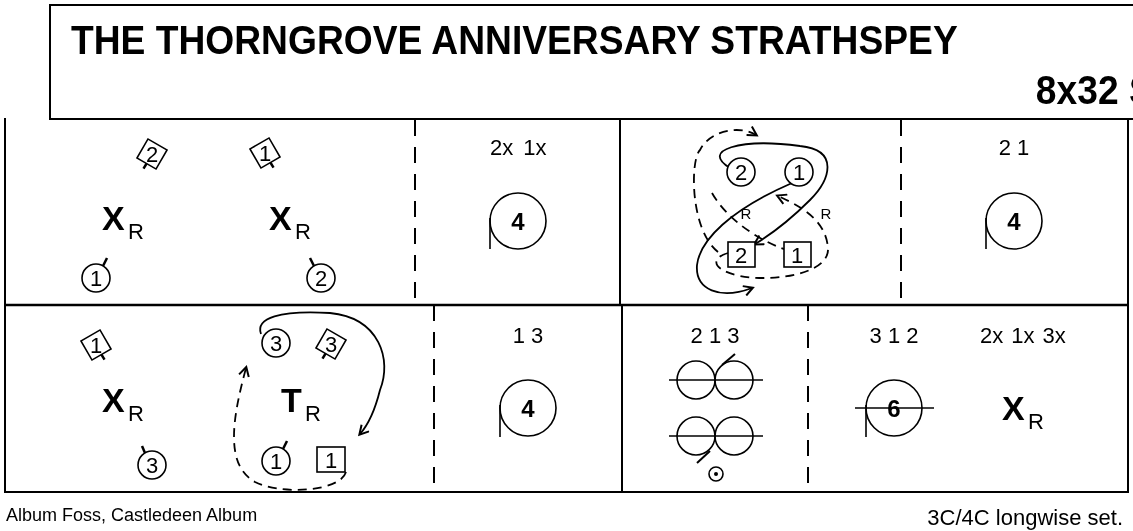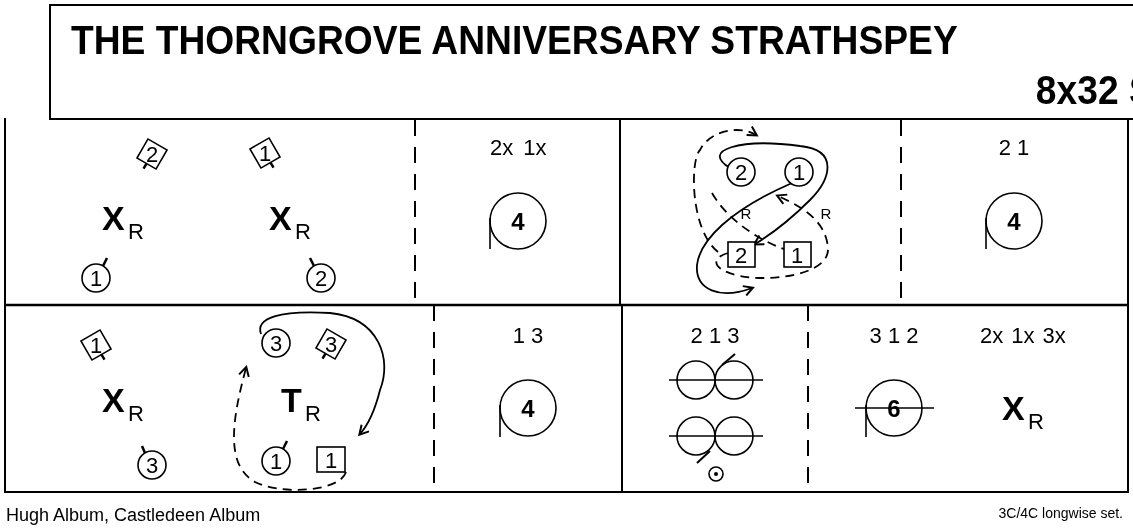--- a/index.html
+++ b/index.html
@@ -8,21 +8,21 @@
   .title-box { position:absolute; left:4px; top:4px; width:1121px; height:112px;
                border:2px solid #000; box-sizing:content-box;margin-left:45px; }
   .dance-title { position:absolute; left:20px; top:12px; font-size:40px; font-weight:bold;
                  letter-spacing:0px; transform:scaleX(0.93); transform-origin:left top; white-space:nowrap; }
   .dance-format { position:absolute; right:18px; top:62px; font-size:40px; font-weight:bold;
                   transform:scaleX(0.93); transform-origin:right top; white-space:nowrap; }
   .grid { position:absolute; left:4px; top:118px; width:1121px; height:373px;
           border:2px solid #000; border-top:none; }
   svg.diag { position:absolute; left:0; top:0; }
   .footer-left { position:absolute; left:6px; top:505px; font-size:18px; }
-  .footer-right { position:absolute; right:10px; top:505px; font-size:14px; }
+  .footer-right { position:absolute; right:10px; top:505px; font-size:22px; }
   .lbl { font-family:"Liberation Sans", sans-serif; }
 </style>
 </head>
 <body>
 
 <div class="title-box">
   <div class="dance-title">THE THORNGROVE ANNIVERSARY STRATHSPEY</div>
   <div class="dance-format">8x32 S</div>
 </div>
 
@@ -180,14 +180,14 @@
     <text class="lbl" x="894" y="417" font-size="24" font-weight="bold" text-anchor="middle">6</text>
   </g>
 
   <g>
     <text class="lbl" x="980" y="343" font-size="22"><tspan>2x</tspan><tspan dx="8">1x</tspan><tspan dx="8">3x</tspan></text>
     <text class="lbl" x="1002" y="420" font-size="34" font-weight="bold">X</text>
     <text class="lbl" x="1028" y="429" font-size="22">R</text>
   </g>
 </svg>
 
-<div class="footer-left">Hugh Album, Castledeen Album</div>
+<div class="footer-left">Album Foss, Castledeen Album</div>
 <div class="footer-right">3C/4C longwise set.</div>
 
 </body></html>

